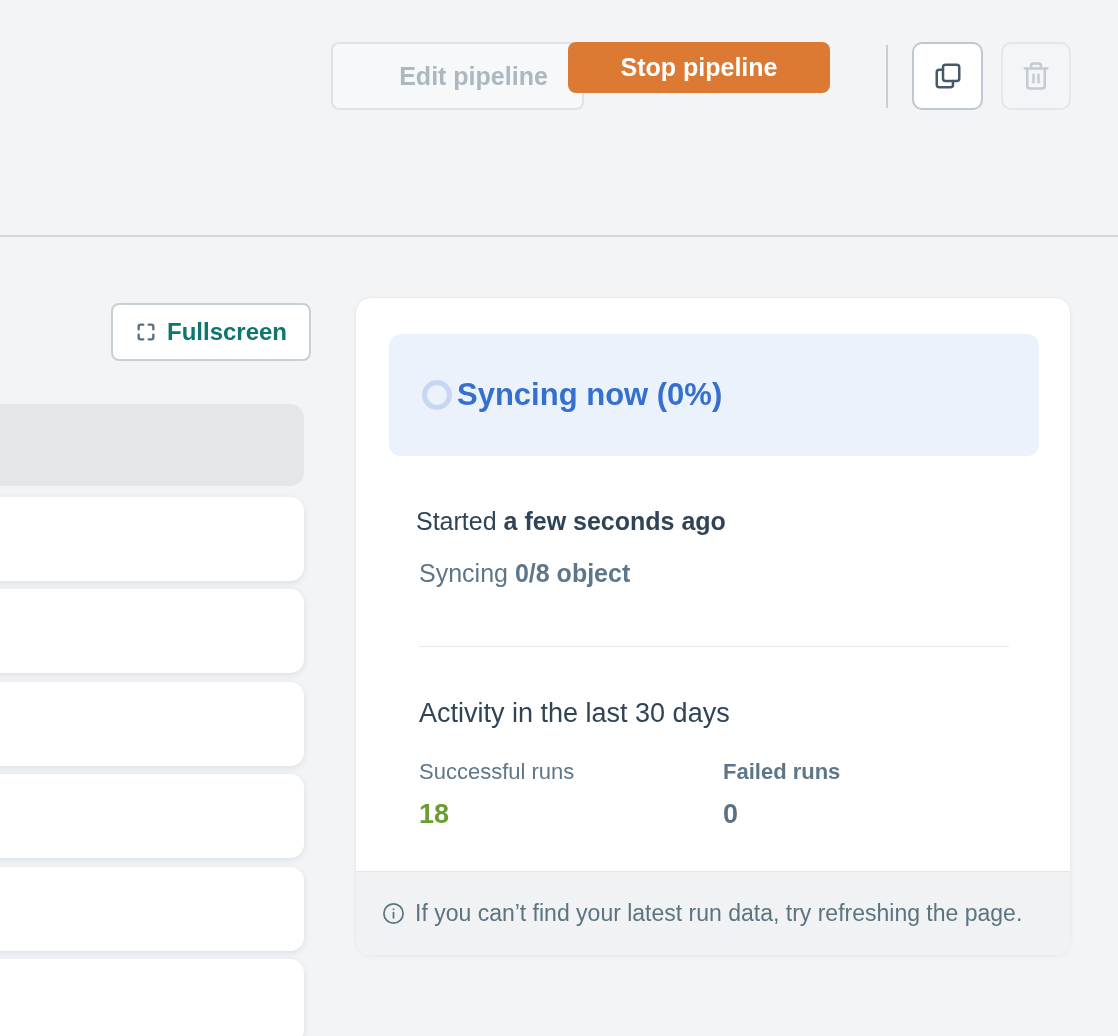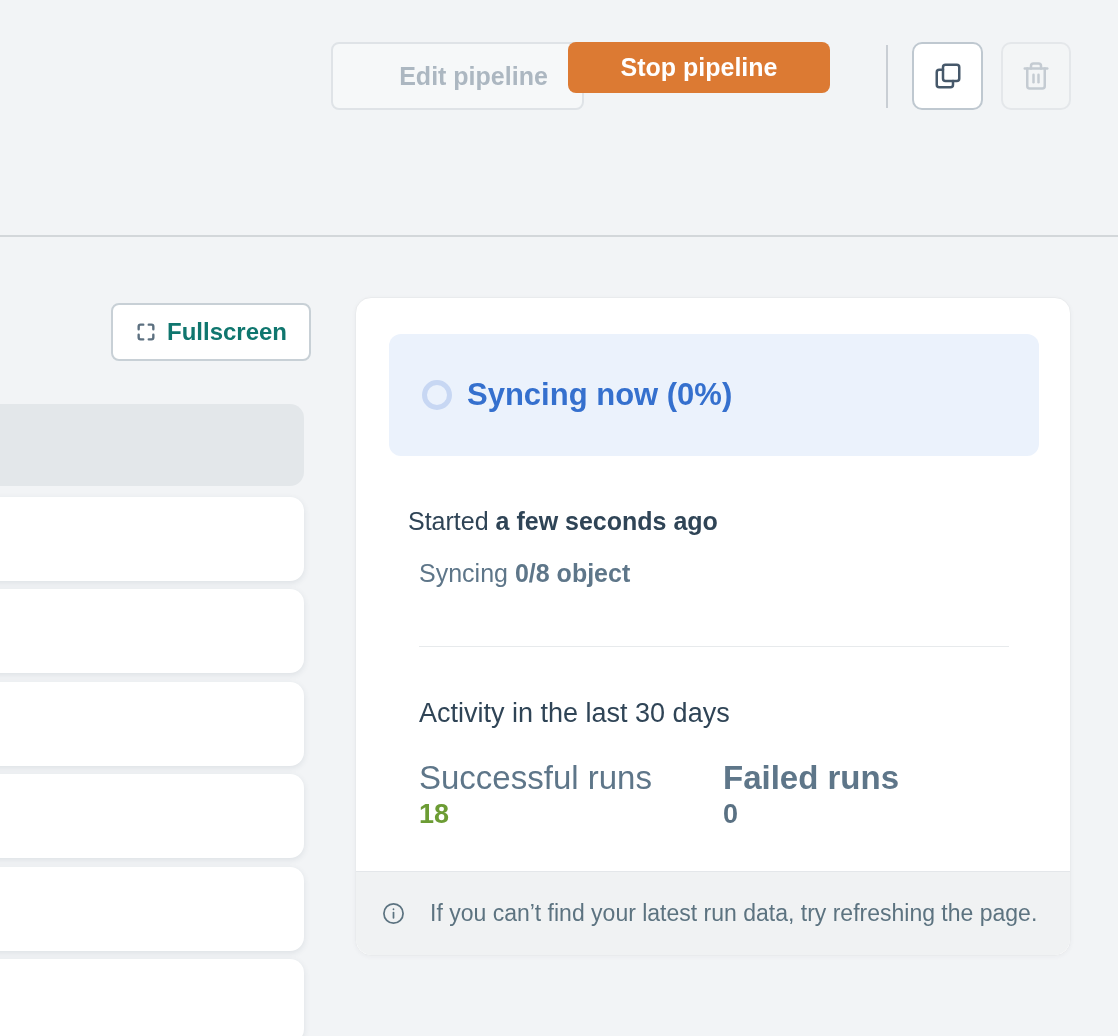--- a/index.html
+++ b/index.html
@@ -46,43 +46,43 @@
   .run-card{position:absolute;left:-26px;width:330px;height:84px;border-radius:14px;
        background:#FFFFFF;box-shadow:0 2px 6px rgba(40,60,80,0.10);cursor:pointer;}
   .run-card.selected{background:#E3E7EA;box-shadow:none;height:82px;}
 
   
   .status-card{position:absolute;left:355px;top:297px;width:716px;height:659px;
        background:#FFFFFF;border:1px solid #E9EBED;border-radius:16px;
        box-shadow:0 1px 4px rgba(40,60,80,0.04);}
   .sync-banner{position:absolute;left:33px;top:36px;width:650px;height:122px;
        background:var(--banner-bg,#EBF2FC);border-radius:12px;
-       display:flex;align-items:center;padding-left:33px;gap:15px;}
+       display:flex;align-items:center;padding-left:33px;gap:5px;}
   .spinner-ring{width:30px;height:30px;border:5px solid #C7D7F3;border-radius:50%;flex:none;}
   .sync-label{color:var(--accent-blue,#3570CE);font-size:31px;font-weight:700;}
 
-  .line-started{position:absolute;left:52px;top:209px;font-size:25px;color:var(--dark-text,#2F4456);}
+  .line-started{position:absolute;left:60px;top:209px;font-size:25px;color:var(--dark-text,#2F4456);}
   .line-started .val{font-weight:700;}
   .line-synced{position:absolute;left:63px;top:261px;font-size:25px;color:var(--muted-text,#5E7689);}
   .line-synced .val{font-weight:700;}
 
   .card-divider{position:absolute;left:63px;top:348px;width:590px;height:1px;background:#E7EAEC;}
 
   .activity-heading{position:absolute;left:63px;top:400px;font-size:27px;font-weight:400;
        color:var(--dark-text,#2F4456);}
-  .runs-label{position:absolute;top:461px;font-size:33px;color:var(--muted-text,#5E7689);}
+  .runs-label{position:absolute;top:461px;font-size:22px;color:var(--muted-text,#5E7689);}
   .runs-value{position:absolute;top:501px;font-size:27px;font-weight:700;text-align:right;}
   .col-success{left:63px;}
   .col-failed{left:367px;font-weight:bold;}
   .val-success{color:var(--success-green,#6C9C34);}
   .val-failed{color:#5A7183;}
 
   .card-footer{position:absolute;left:0;bottom:0;width:100%;height:84px;background:#F0F2F3;
        border-top:1px solid #E4E7EA;border-radius:0 0 16px 16px;
-       display:flex;align-items:center;padding-left:26px;gap:25px;}
+       display:flex;align-items:center;padding-left:26px;gap:10px;}
   .card-footer svg{stroke:#5C7380;flex:none;}
   .footer-note{font-size:23px;color:#5C7380;}
 
   svg{display:block;}
 </style>
 </head>
 <body>
 
 <button class="btn edit-btn">Edit pipeline</button>
 

